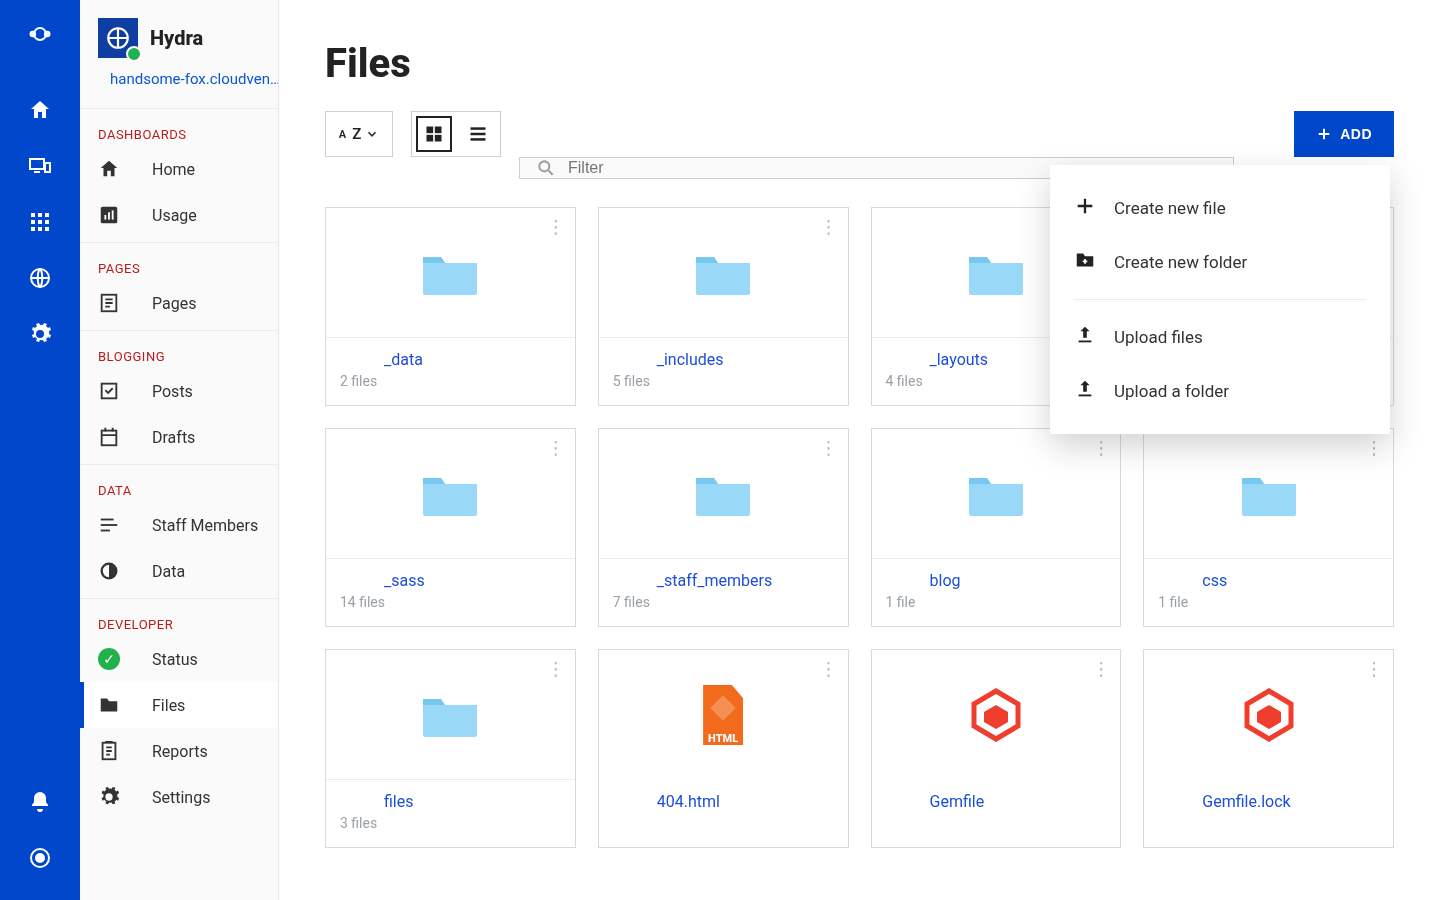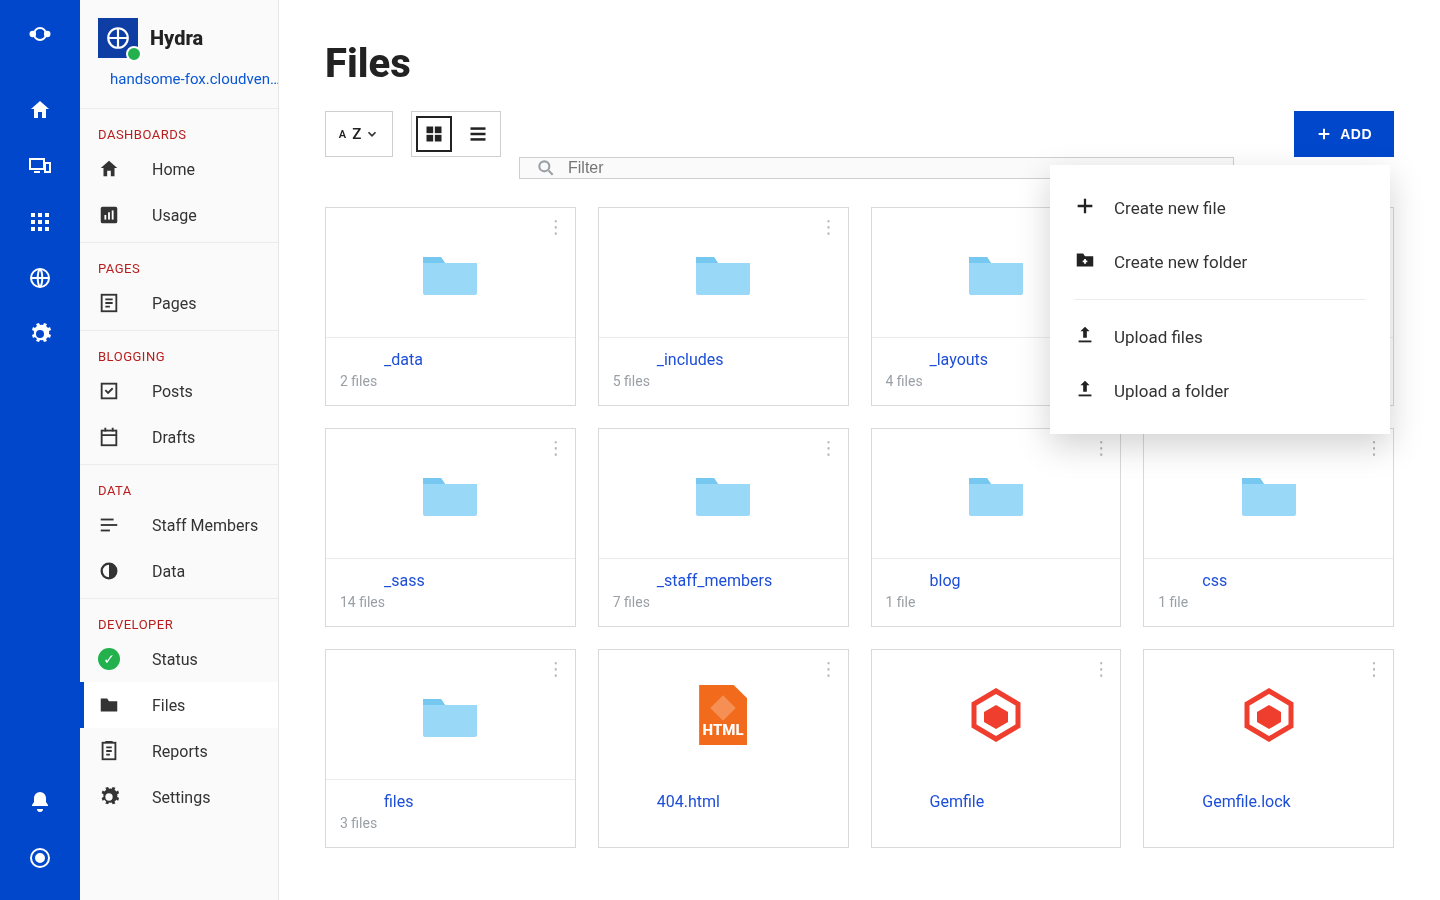--- a/index.html
+++ b/index.html
@@ -152,24 +152,24 @@
 .card-thumb.nol { border-bottom: none; }
 .card-menu {
   position: absolute; top: 10px; right: 10px;
   color: #b2b2b2; cursor: pointer; font-size: 18px; line-height: 1;
 }
 .card-body { padding: 12px 14px 16px 14px; }
 .card-name { font-size: 16px; color: #1d4ed8; margin-bottom: 4px; margin-left: 44px; }
 .card-meta { font-size: 14px; color: #9aa0a6; }
 .folder-svg { width: 58px; height: 48px; }
 .html-file {
-  width: 48px; height: 60px; background: #f26a1b;
+  width: 40px; height: 60px; background: #f26a1b;
   position: relative;
   display: flex; flex-direction: column; align-items: center; justify-content: flex-end;
-  color: #fff; font-weight: 800; font-size: 15px; padding-bottom: 6px;
+  color: #fff; font-weight: 800; font-size: 11px; 
   clip-path: polygon(0 0, 72% 0, 100% 22%, 100% 100%, 0 100%);
 }
 .html-file::before {
   content: ""; position: absolute; top: 14px; left: 50%; transform: translateX(-50%);
   width: 18px; height: 18px; background: rgba(255,255,255,0.25);
   transform: translateX(-50%) rotate(45deg);
 }
 .gem-icon { width: 56px; height: 56px; }
 
 

